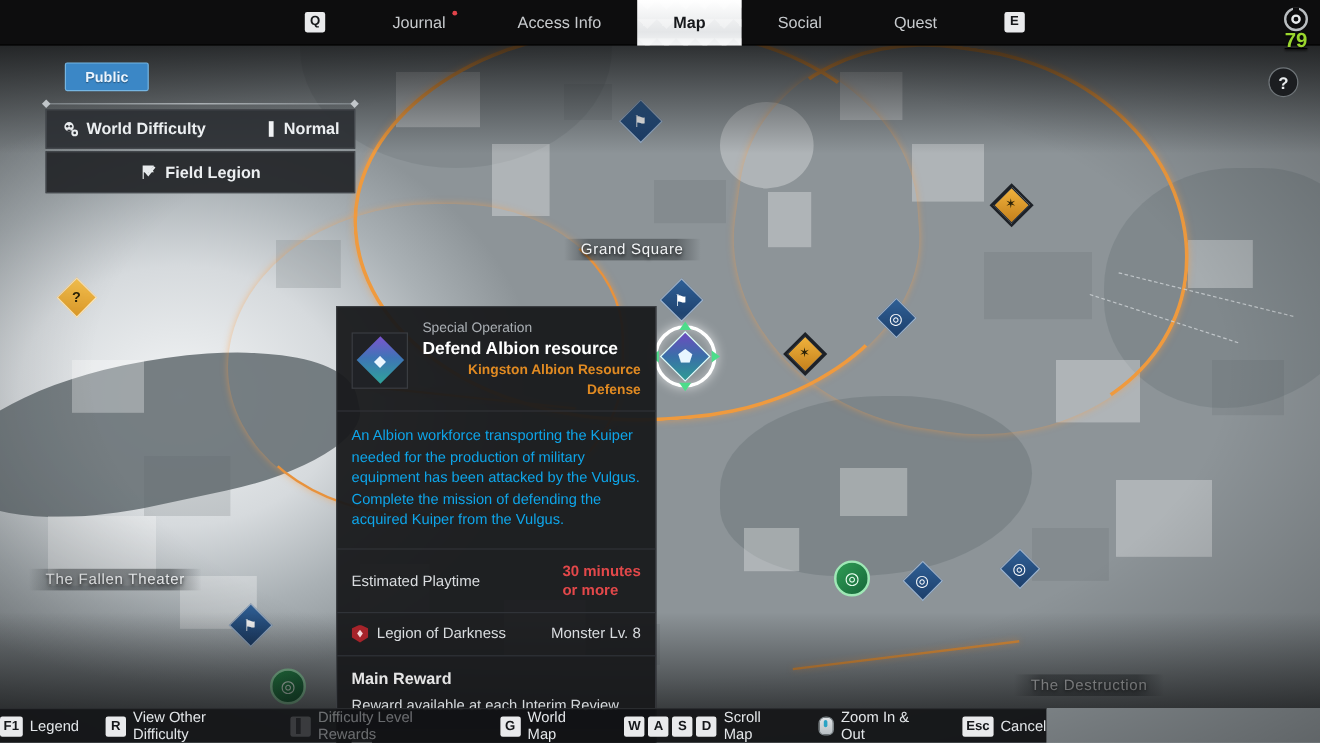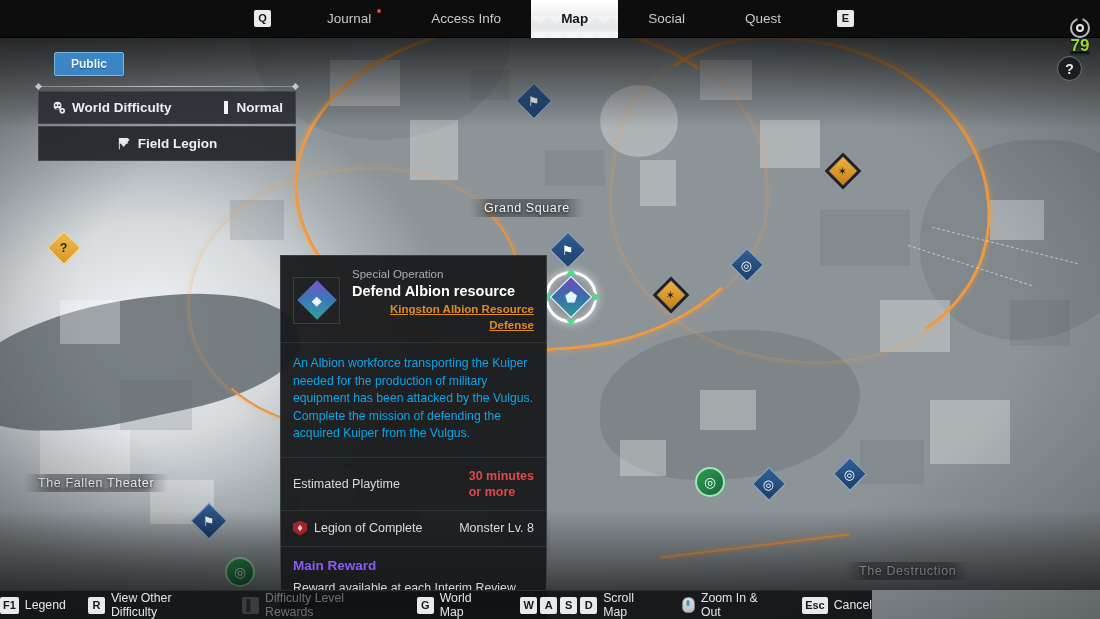--- a/index.html
+++ b/index.html
@@ -105,21 +105,21 @@
   .navtab { height:38px; display:flex; align-items:center; justify-content:center;
     padding:0 30px; color:#c7cacd; font-size:13.5px; position:relative; }
   .navtab.active { color:#16181b; font-weight:bold;
     background:
       linear-gradient(135deg,rgba(255,255,255,.35) 25%,transparent 25%) -8px 0/16px 16px,
       linear-gradient(225deg,rgba(255,255,255,.35) 25%,transparent 25%) -8px 0/16px 16px,
       linear-gradient(180deg,#ffffff 0%,#e4e6e8 70%,#f4f5f6 100%);
   }
   .reddot { position:absolute; width:4px; height:4px; border-radius:50%;
     background:#e2434a; top:9px; right:20px; }
-  .topright { position:absolute; right:10px; top:16px; text-align:center;text-decoration:underline; }
+  .topright { position:absolute; right:10px; top:4px; text-align:center;text-decoration:underline; }
   .tr-ring { width:20px; height:20px; border-radius:50%;
     border:2px solid #b9bdc0; margin:2px auto 0; position:relative; }
   .tr-ring:after { content:''; position:absolute; left:50%; top:-2px;
     width:5px; height:5px; background:#0d0d0e; transform:translateX(-50%); }
   .tr-ring:before { content:''; position:absolute; inset:4px; border-radius:50%;
     border:2px solid #e7eaec; }
   .tr-num { color:#9ad62e; font-size:17px; font-weight:bold; line-height:16px;
     text-shadow:0 1px 2px #000; }
 
   
@@ -155,35 +155,35 @@
     border-bottom:1px solid #303338; }
   .card-ico { width:47px; height:47px; background:#202226; border:1px solid #3a3d41;
     display:flex; align-items:center; justify-content:center; flex:none; }
   .card-ico-d { width:28px; height:28px; transform:rotate(45deg);
     background:linear-gradient(135deg,#7c54cf 0%,#3f74b6 45%,#2fa39a 100%);
     display:flex; align-items:center; justify-content:center; }
   .card-ico-d > span { transform:rotate(-45deg); color:#eaf6ff; font-size:13px; }
   .card-kicker { color:#a9aeb3; font-size:11.5px; line-height:15px; }
   .card-title { color:#fff; font-size:14.5px; font-weight:bold; line-height:19px; }
   .card-sub { color:#e08a22; font-size:11.5px; font-weight:bold; line-height:16px;
-    text-align:right;text-decoration:underline; }
+    text-align:right; }
   .card-desc { padding:12px 12px 14px; color:#0ea5e9; font-size:12.2px;
     line-height:17.5px; border-bottom:1px solid #303338; }
   .card-row { display:flex; align-items:center; justify-content:space-between;
     padding:10px 12px; border-bottom:1px solid #303338; }
   .cr-label { color:#d9dcdf; font-size:12.5px; }
   .cr-time { color:#e2484a; font-size:12.5px; font-weight:bold; 
     line-height:16px; }
   .cr-val { color:#d9dcdf; font-size:12.5px; }
   .faction { display:flex; align-items:center; gap:7px; }
   .faction-ico { width:14px; height:15px; background:#a6232a;
     clip-path:polygon(50% 0,100% 22%,100% 70%,50% 100%,0 70%,0 22%);
     display:flex; align-items:center; justify-content:center; }
   .card-reward { padding:11px 12px 4px; }
-  .cr-head { color:#8b5cf6; font-size:13.5px; font-weight:bold; }
+  .cr-head { color:#e5e5e5; font-size:13.5px; font-weight:bold; }
   .cr-text { color:#d4d8db; font-size:12.3px; padding:8px 0 9px; }
   .card-foot { display:flex; align-items:center; gap:7px; padding:7px 12px 8px;
     background:#202226; border-top:1px solid #303338; }
   .card-foot .keycap { background:#c9cdd1; color:#1a1c1f; }
   .cf-text { color:#b7bcc0; font-size:12.3px; }
 
   
   .help { position:absolute; right:18px; top:56px; width:25px; height:25px;
     border-radius:50%; background:#1b1d20; border:1px solid #6f7579;
     color:#e8ebed; font-size:14px; font-weight:bold; z-index:36;
@@ -418,21 +418,21 @@
         <span>or more</span>
       </span>
     </div>
     <div class="card-row">
       <span class="faction">
         <span class="faction-ico">
           <svg width="8" height="8" viewBox="0 0 10 10">
               <path d="M5 1 L8 5 L5 9 L2 5 Z" fill="#f3d6d8"></path>
             </svg>
         </span>
-        <span class="cr-label">Legion of Complete</span>
+        <span class="cr-label">Legion of Darkness</span>
       </span>
       <span class="cr-val">Monster Lv. 8</span>
     </div>
     <div class="card-reward">
       <div class="cr-head">Main Reward</div>
       <div class="cr-text">Reward available at each Interim Review</div>
     </div>
     <div class="card-foot">
       <span class="keycap">T</span>
       <span class="cf-text">Elite Vulgus Effect</span>

